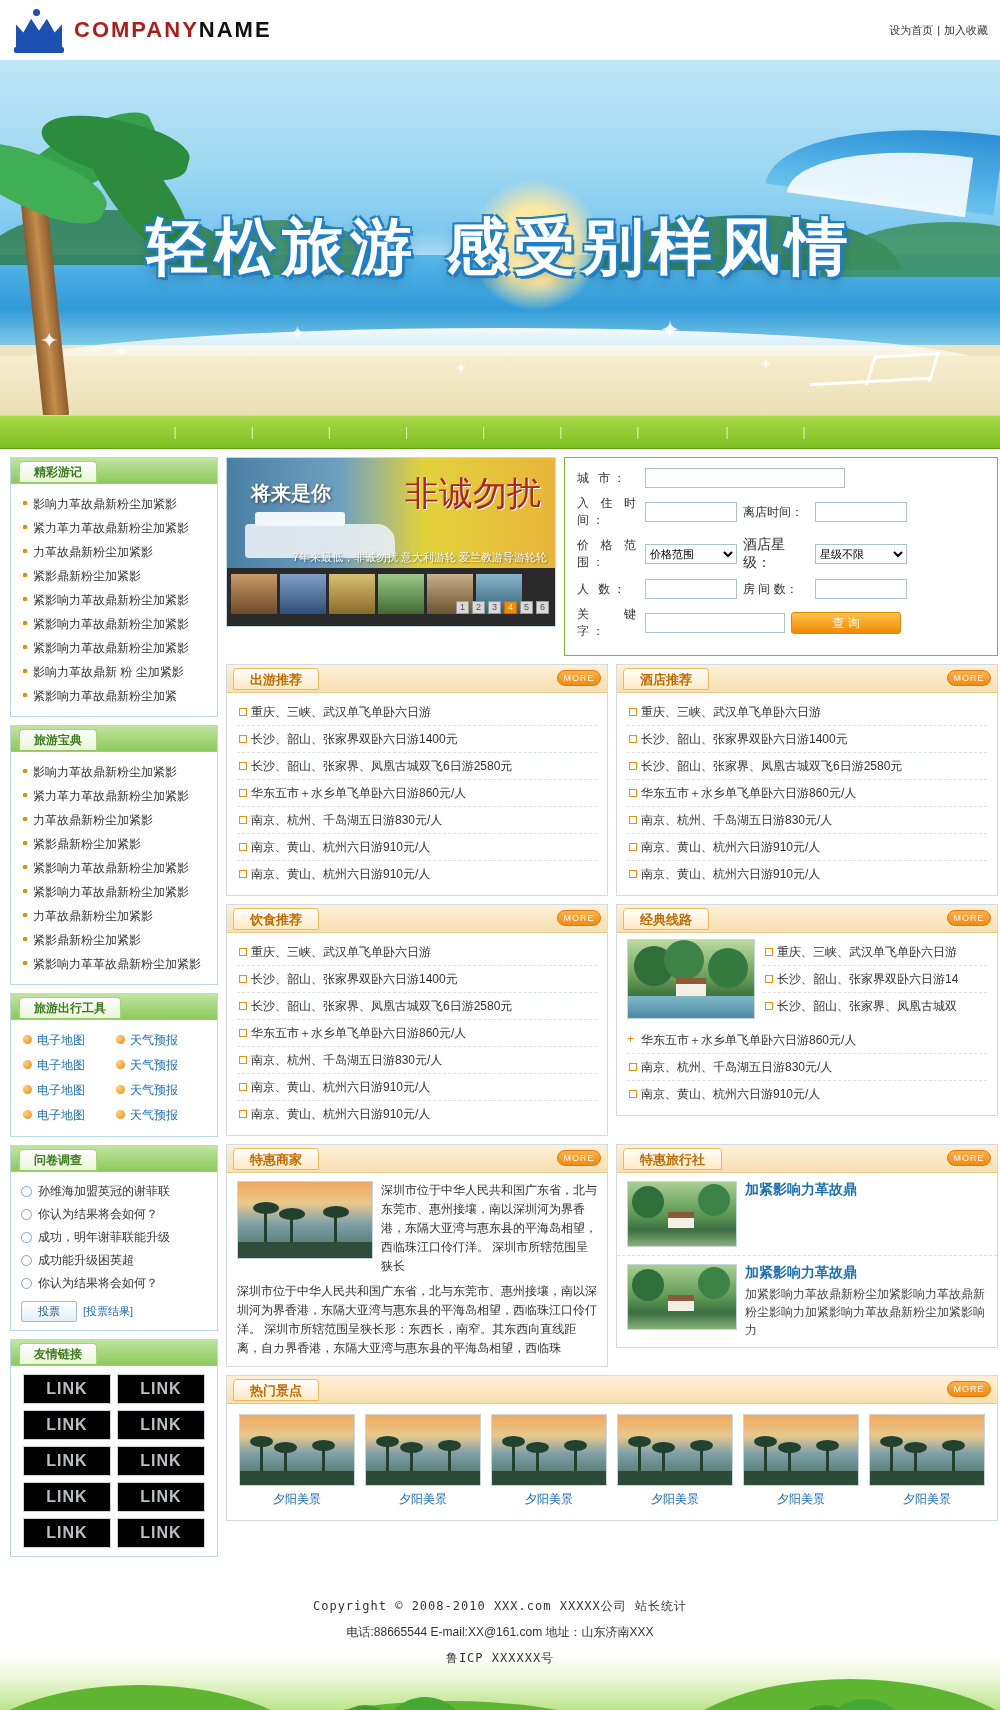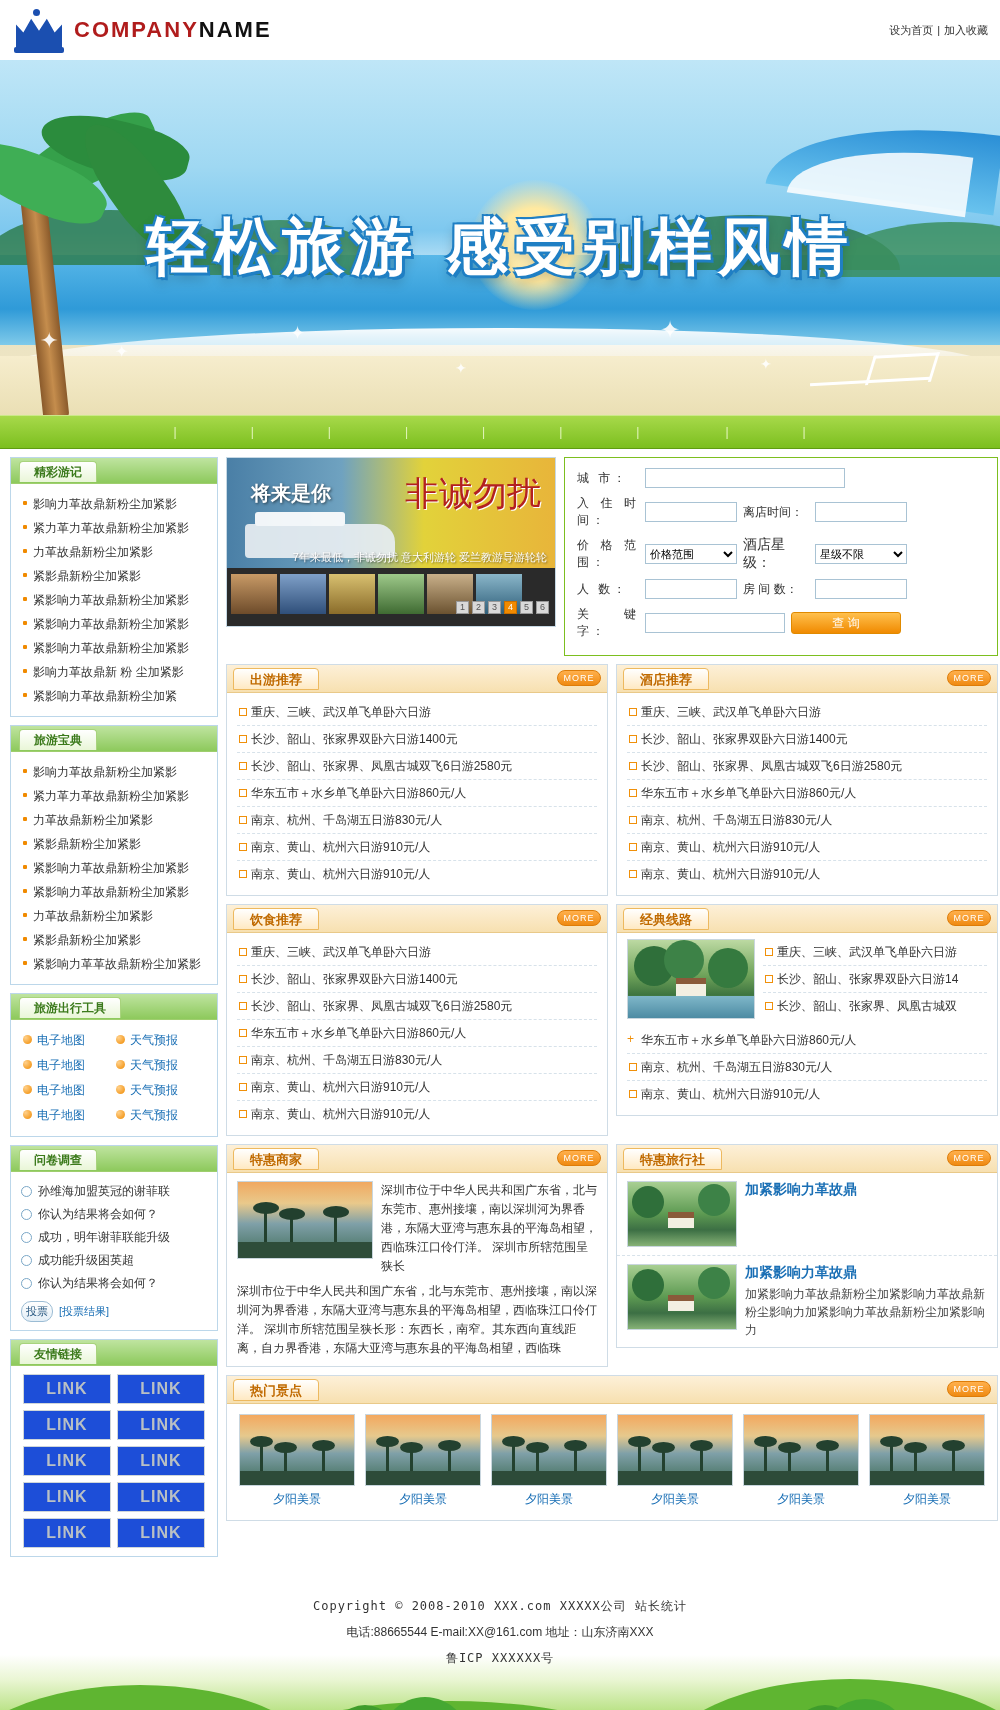--- a/index.html
+++ b/index.html
@@ -132,28 +132,28 @@
   }
 
   
   .survey-item { padding:3px 0 3px 0; font-size:12px; display:flex; align-items:center; gap:6px; }
   .radio {
     width:11px; height:11px; border-radius:50%; border:1px solid #7aa7c7; background:#fff; flex:0 0 11px;
   }
   .survey-btns { margin-top:6px; display:flex; gap:6px; align-items:center; }
   .btn-small {
     border:1px solid #9bbcd4; background:linear-gradient(to bottom,#ffffff,#e3eef6);
-    padding:2px 4px; font-size:11px; border-radius:10px; color:#2a5a82; cursor:pointer;
+    padding:2px 16px; font-size:11px; border-radius:2px; color:#2a5a82; cursor:pointer;
   }
   .link-blue { color:#1a6fb5; font-size:11px; }
 
   
   .links-grid { display:flex; flex-wrap:wrap; gap:6px; justify-content:center; }
   .link-box {
-    width:88px; height:30px; border:1px solid #cfd6d9; background:#1d4ed8;
+    width:88px; height:30px; border:1px solid #cfd6d9; background:#000000;
     display:flex; align-items:center; justify-content:center;
     color:#b9c0c4; font-weight:bold; font-size:16px; letter-spacing:1px;
   }
 
   
   .toprow { display:flex; gap:8px; }
   .slider {
     width:330px; flex:0 0 330px; height:170px; border:1px solid #c6d8e4; position:relative; overflow:hidden;
     background:linear-gradient(to right,#4a7fa6 0%,#6fa2c0 35%,#e2d23a 60%,#e8b53a 100%);
   }

